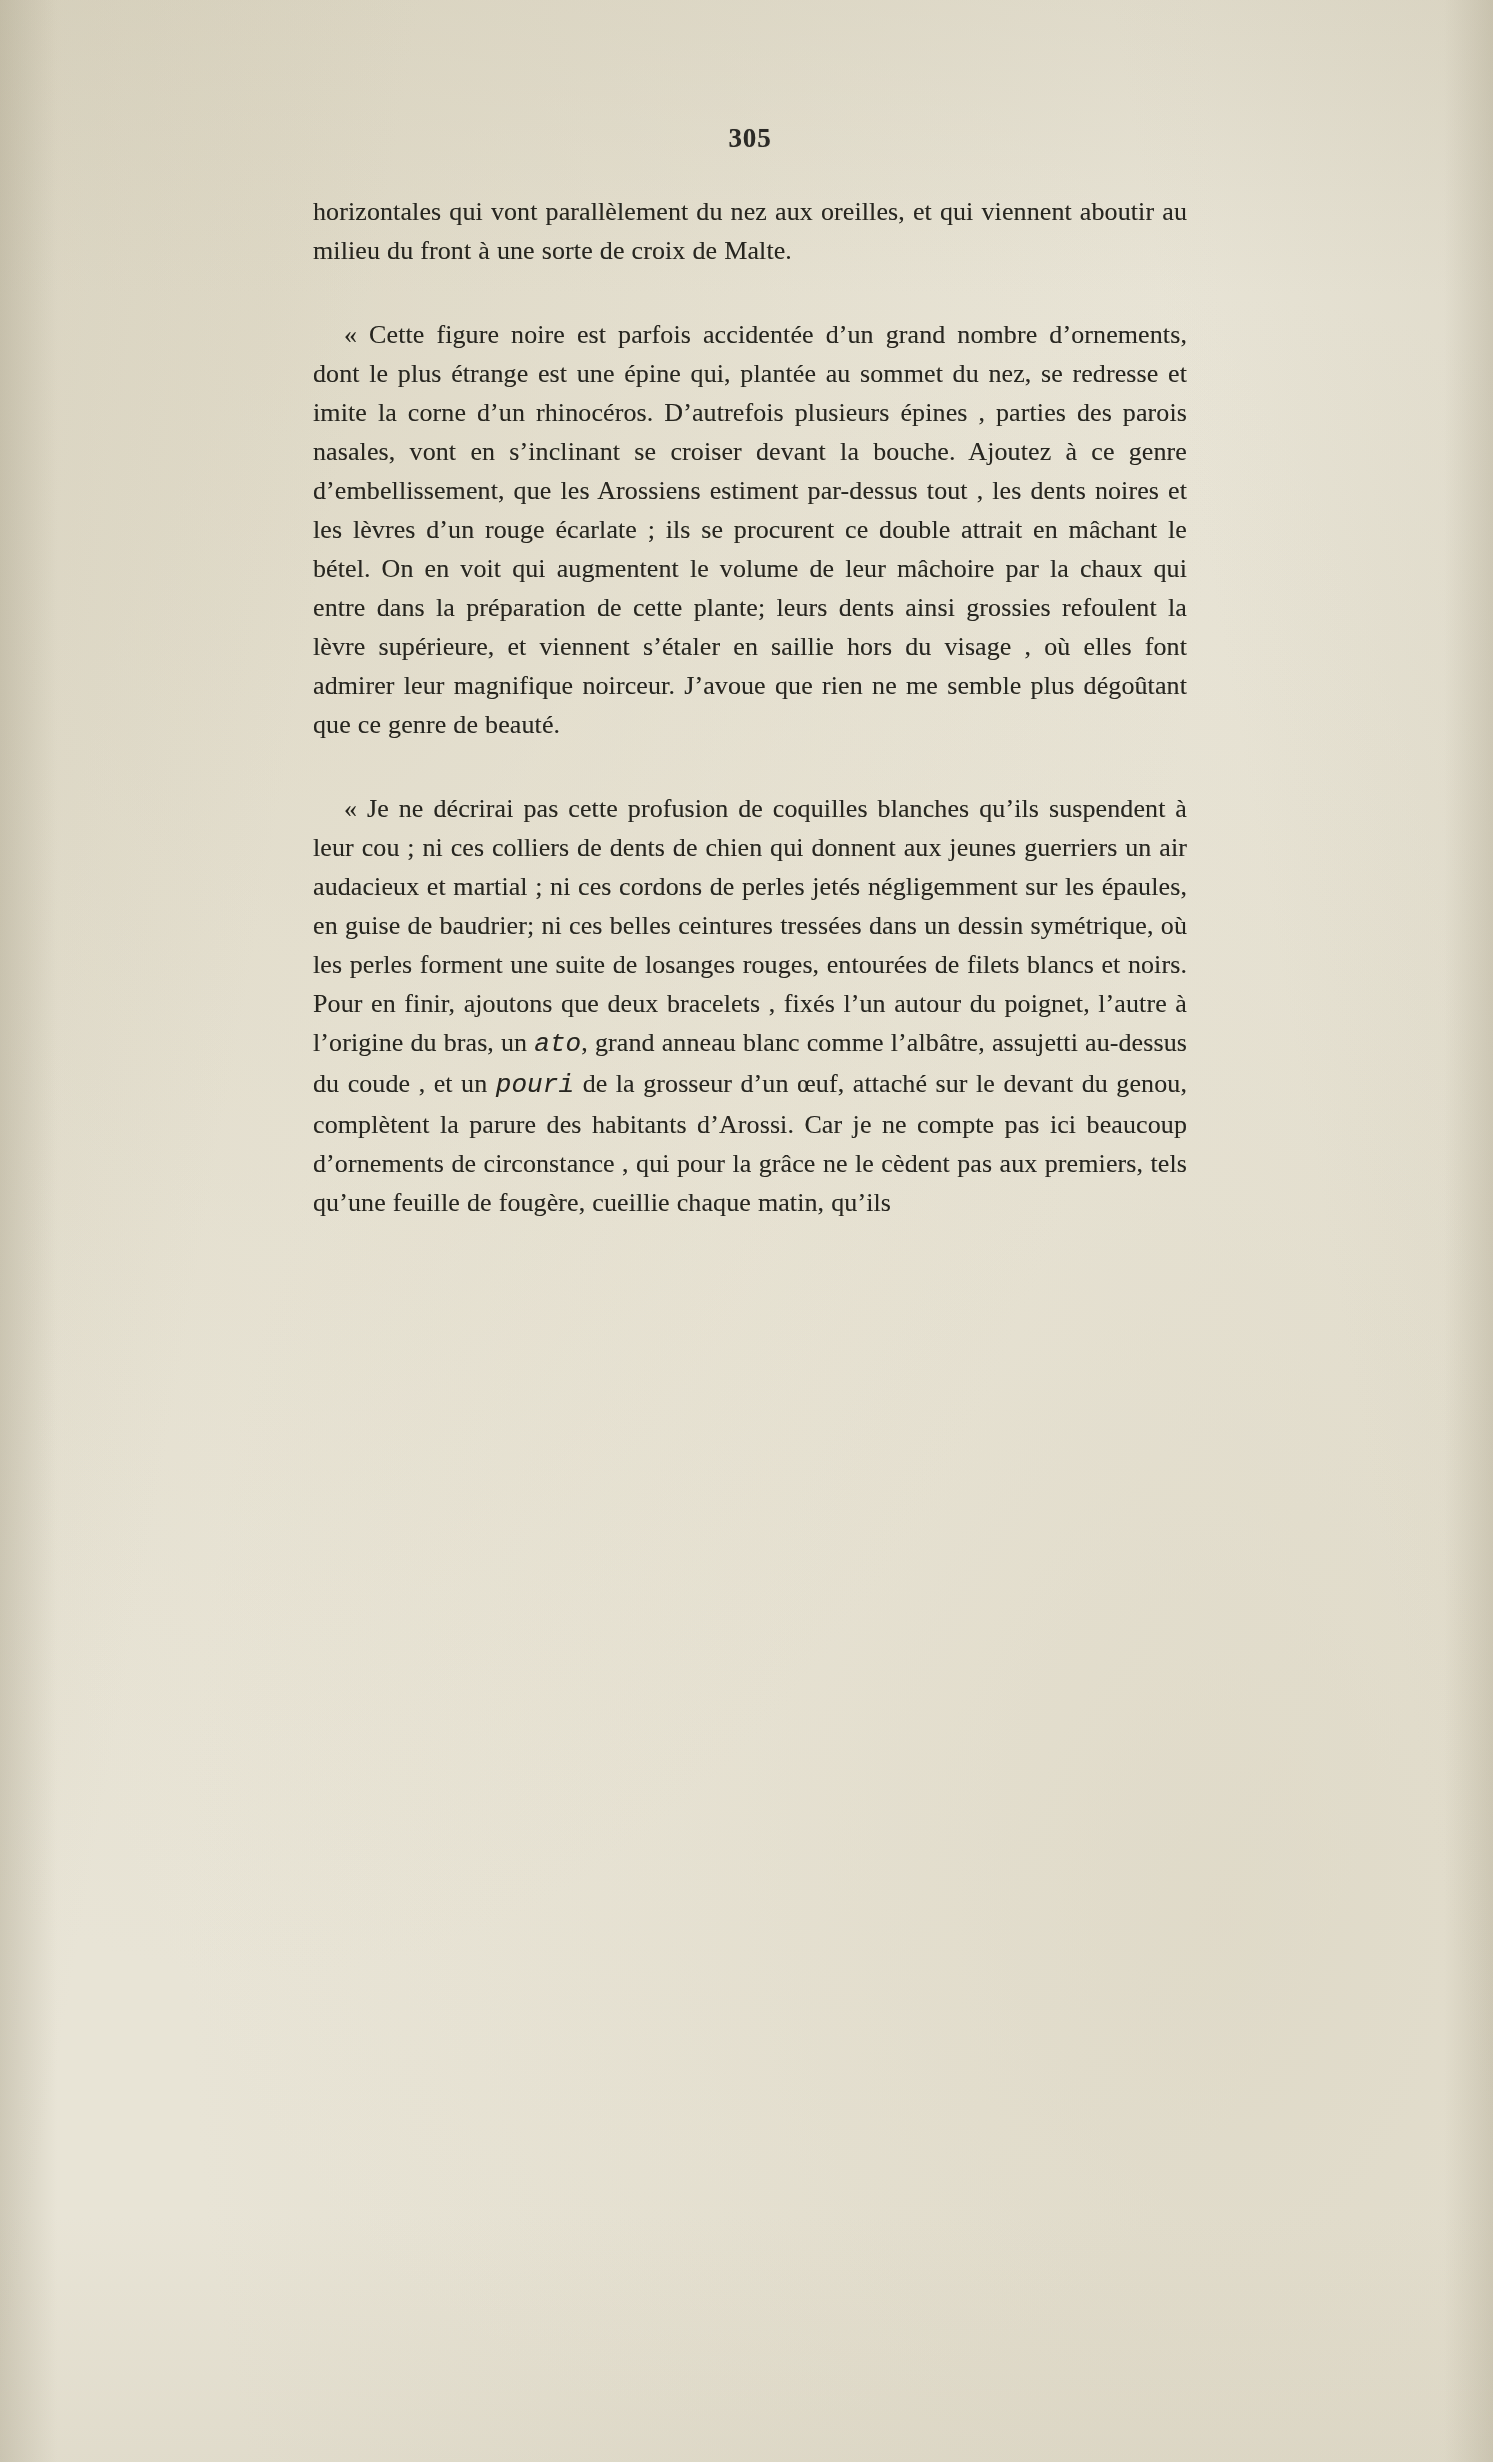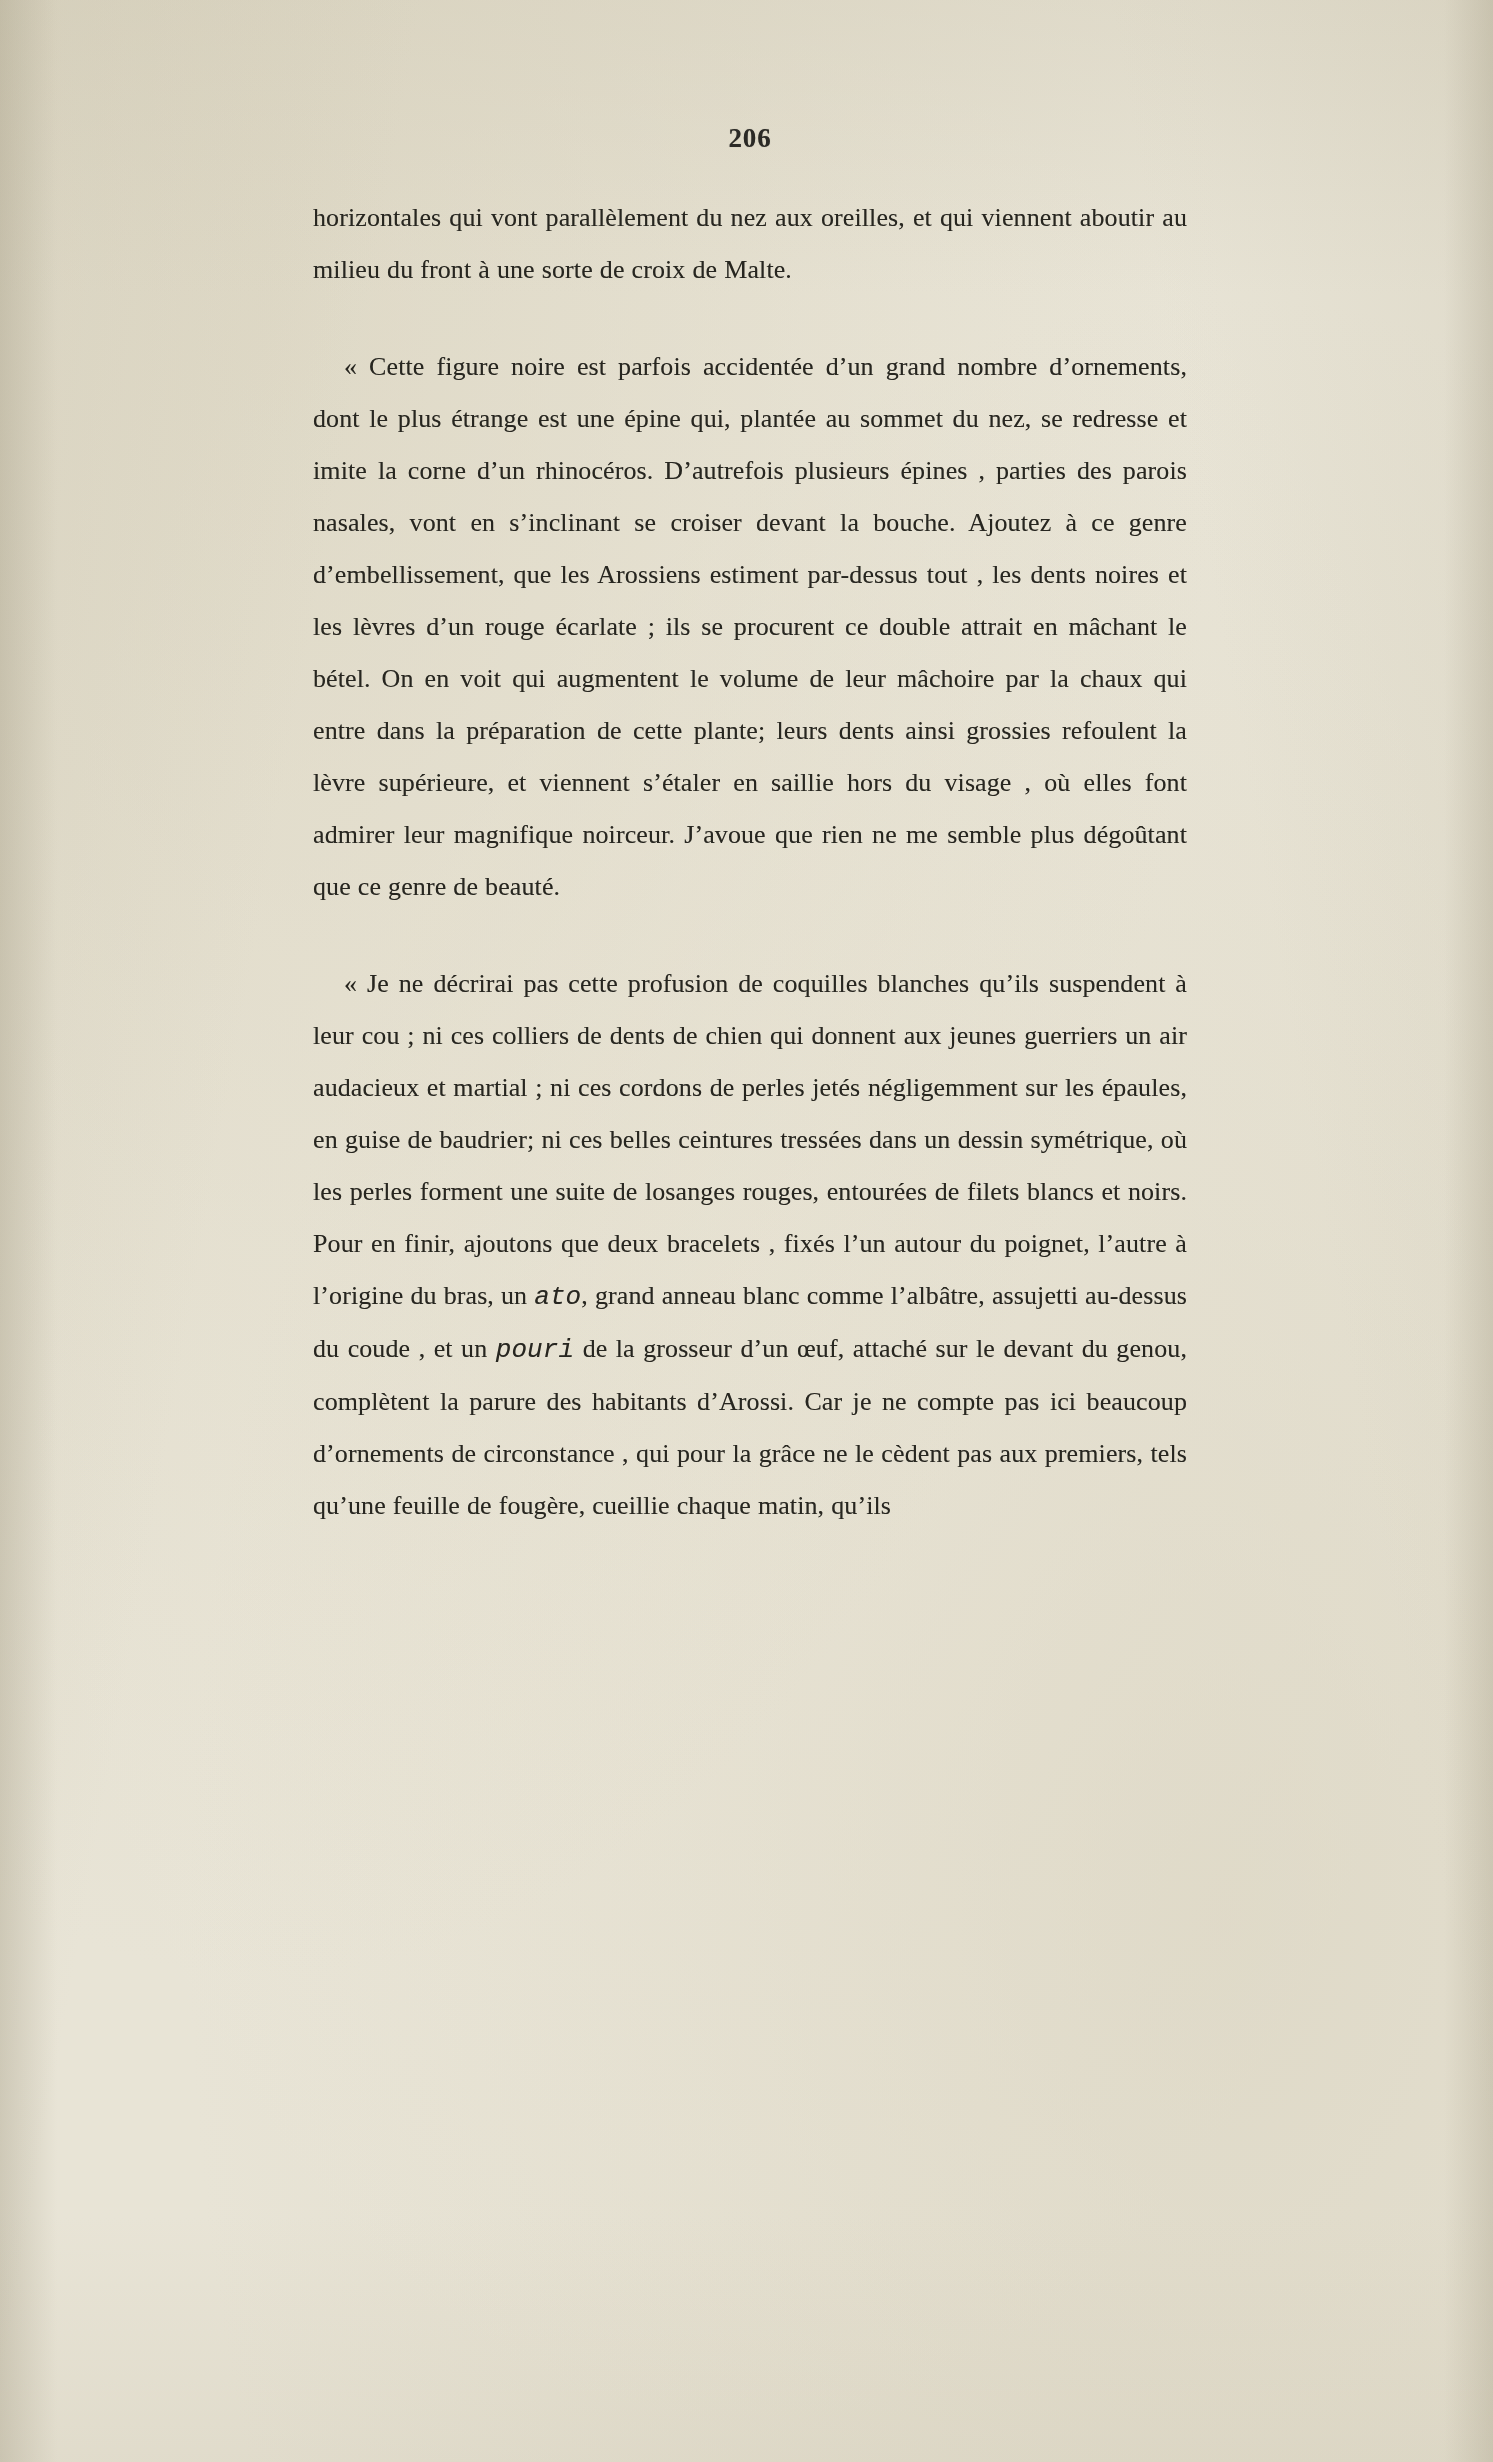--- a/index.html
+++ b/index.html
@@ -46,21 +46,21 @@
     font-weight: bold;
     letter-spacing: 0.8px;
     color: #2b2a26;
     margin: 0 0 38px 0;
     text-shadow: 0 0 0.8px rgba(80,76,64,0.45);
   }
   p.para {
     margin: 0;
     color: #272620;
     font-size: 26px;
-    line-height: 52px;
+    line-height: 39px;
     text-align: justify;
     text-align-last: left;
     letter-spacing: 0.1px;
     text-shadow: 0 0 0.5px rgba(70,66,56,0.35);
     word-spacing: 0.4px;
   }
   p.indent {
     text-indent: 31px;
     margin-top: 45px;
   }
@@ -81,21 +81,21 @@
 </style>
 </head>
 <body>
 
 <div class="page">
   <div class="paper-tone"></div>
   <div class="edge-shadow-left"></div>
   <div class="edge-shadow-right"></div>
 
   <div class="textblock">
-    <div class="folio">206</div>
+    <div class="folio">305</div>
 
     <p class="para">horizontales qui vont parallèlement du nez aux oreilles, et qui viennent aboutir au milieu du front à une sorte de croix de Malte.</p>
 
     <p class="para indent">« Cette figure noire est parfois accidentée d’un grand nombre d’ornements, dont le plus étrange est une épine qui, plantée au sommet du nez, se redresse et imite la corne d’un rhinocéros. D’autrefois plusieurs épines , parties des parois nasales, vont en s’inclinant se croiser devant la bouche. Ajoutez à ce genre d’embellissement, que les Arossiens estiment par-dessus tout , les dents noires et les lèvres d’un rouge écarlate ; ils se procurent ce double attrait en mâchant le bétel. On en voit qui augmentent le volume de leur mâchoire par la chaux qui entre dans la préparation de cette plante; leurs dents ainsi grossies refoulent la lèvre supérieure, et viennent s’étaler en saillie hors du visage , où elles font admirer leur magnifique noirceur. J’avoue que rien ne me semble plus dégoûtant que ce genre de beauté.</p>
 
     <p class="para indent">
       <span>« Je ne décrirai pas cette profusion de coquilles blanches qu’ils suspendent à leur cou ; ni ces colliers de dents de chien qui donnent aux jeunes guerriers un air audacieux et martial ; ni ces cordons de perles jetés négligemment sur les épaules, en guise de baudrier; ni ces belles ceintures tressées dans un dessin symétrique, où les perles forment une suite de losanges rouges, entourées de filets blancs et noirs. Pour en finir, ajoutons que deux bracelets , fixés l’un autour du poignet, l’autre à l’origine du bras, un </span><span class="italic">ato</span><span>, grand anneau blanc comme l’albâtre, assujetti au-dessus du coude , et un </span><span class="italic">pouri</span><span> de la grosseur d’un œuf, attaché sur le devant du genou, complètent la parure des habitants d’Arossi. Car je ne compte pas ici beaucoup d’ornements de circonstance , qui pour la grâce ne le cèdent pas aux premiers, tels qu’une feuille de fougère, cueillie chaque matin, qu’ils</span>
     </p>
   </div>
 </div>

